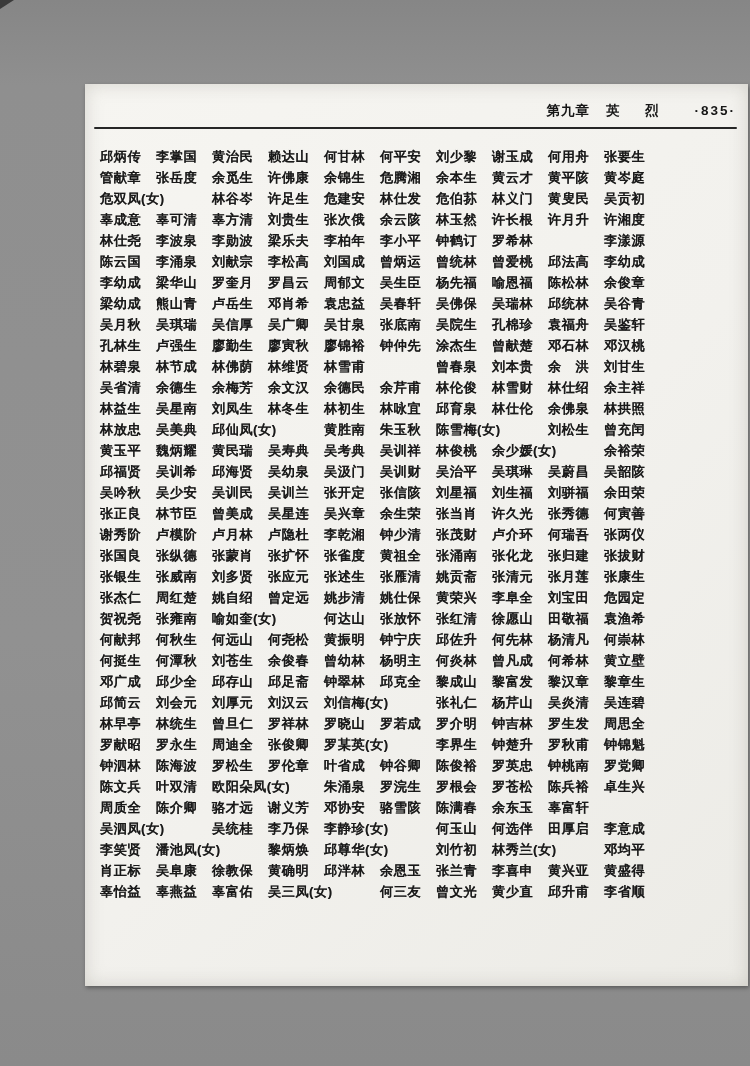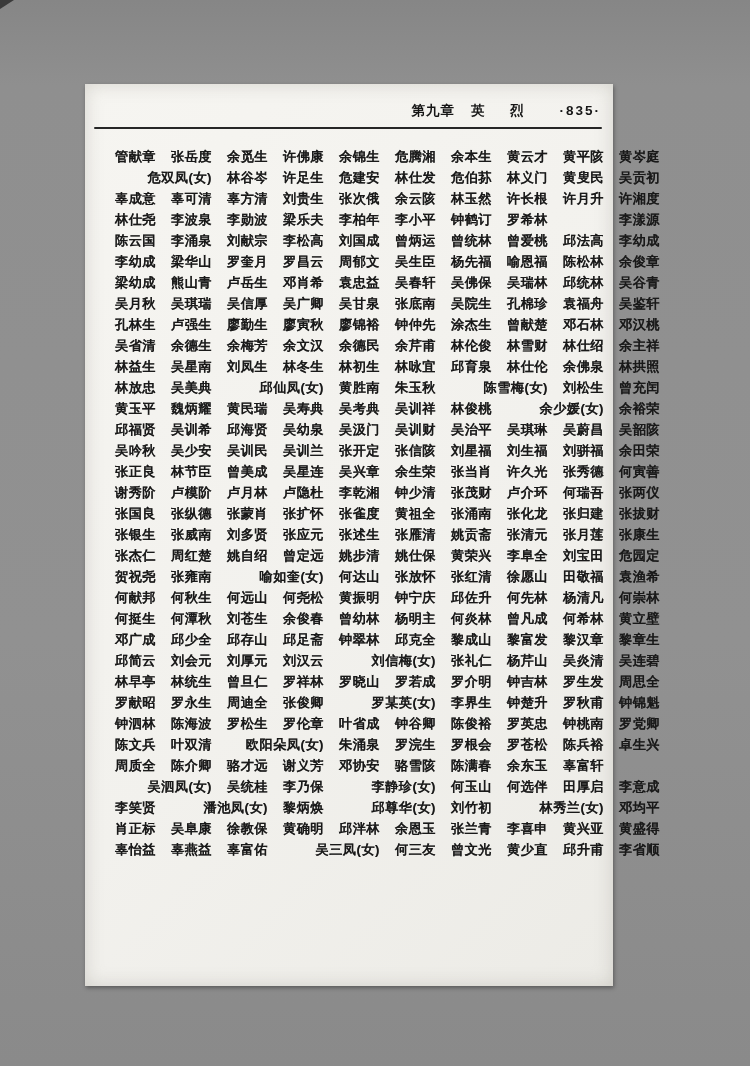--- a/index.html
+++ b/index.html
@@ -8,24 +8,23 @@
     background:linear-gradient(180deg,#868686 0%,#8f8f8f 8%,#919191 60%,#8a8a8a 100%);
     position:relative;overflow:hidden;
     font-family:"Liberation Sans","DejaVu Sans",sans-serif;
   }
   .corner-mark{
     position:absolute;left:0;top:0;width:14px;height:9px;
     background:#3a3a3a;
     clip-path:polygon(0 0,100% 0,0 100%);
   }
   .page{
-    position:absolute;left:85px;top:84px;width:528px;height:902px;
+    position:absolute;left:85px;top:84px;width:663px;height:902px;
     background:linear-gradient(135deg,#f6f5f1 0%,#f2f1ed 55%,#ecebe6 100%);
     box-shadow:inset 0 0 18px rgba(120,115,105,.25), 1px 2px 4px rgba(0,0,0,.35);
-    text-align:right;
   }
   .header{
     position:absolute;top:18px;right:12px;
     font-size:13.5px;font-weight:700;color:#161616;
     display:flex;align-items:baseline;white-space:nowrap;
   }
   .header .chapter{margin-right:16px;letter-spacing:1px;}
   .header .title{margin-right:30px;letter-spacing:6px;}
   .header .pageno{letter-spacing:2px;font-weight:700;}
   .rule{
@@ -53,20 +52,32 @@
 
 <div class="page">
   <div class="header">
     <span class="chapter">第九章</span>
     <span class="title">英　烈</span>
     <span class="pageno">·835·</span>
   </div>
   <div class="rule"></div>
   <div class="grid" id="name-grid">
       <div class="row">
+        <span class="cell">邱炳传</span>
+        <span class="cell">李掌国</span>
+        <span class="cell">黄治民</span>
+        <span class="cell">赖达山</span>
+        <span class="cell">何甘林</span>
+        <span class="cell">何平安</span>
+        <span class="cell">刘少黎</span>
+        <span class="cell">谢玉成</span>
+        <span class="cell">何用舟</span>
+        <span class="cell">张要生</span>
+      </div>
+      <div class="row">
         <span class="cell">管献章</span>
         <span class="cell">张岳度</span>
         <span class="cell">余觅生</span>
         <span class="cell">许佛康</span>
         <span class="cell">余锦生</span>
         <span class="cell">危腾湘</span>
         <span class="cell">余本生</span>
         <span class="cell">黄云才</span>
         <span class="cell">黄平陔</span>
         <span class="cell">黄岑庭</span>
@@ -160,20 +171,32 @@
         <span class="cell">廖勤生</span>
         <span class="cell">廖寅秋</span>
         <span class="cell">廖锦裕</span>
         <span class="cell">钟仲先</span>
         <span class="cell">涂杰生</span>
         <span class="cell">曾献楚</span>
         <span class="cell">邓石林</span>
         <span class="cell">邓汉桃</span>
       </div>
       <div class="row">
+        <span class="cell">林碧泉</span>
+        <span class="cell">林节成</span>
+        <span class="cell">林佛荫</span>
+        <span class="cell">林维贤</span>
+        <span class="cell">林雪甫</span>
+        <span class="cell blank"></span>
+        <span class="cell">曾春泉</span>
+        <span class="cell">刘本贵</span>
+        <span class="cell">余　洪</span>
+        <span class="cell">刘甘生</span>
+      </div>
+      <div class="row">
         <span class="cell">吴省清</span>
         <span class="cell">余德生</span>
         <span class="cell">余梅芳</span>
         <span class="cell">余文汉</span>
         <span class="cell">余德民</span>
         <span class="cell">余芹甫</span>
         <span class="cell">林伦俊</span>
         <span class="cell">林雪财</span>
         <span class="cell">林仕绍</span>
         <span class="cell">余主祥</span>
@@ -186,21 +209,21 @@
         <span class="cell">林初生</span>
         <span class="cell">林咏宜</span>
         <span class="cell">邱育泉</span>
         <span class="cell">林仕伦</span>
         <span class="cell">余佛泉</span>
         <span class="cell">林拱照</span>
       </div>
       <div class="row">
         <span class="cell">林放忠</span>
         <span class="cell">吴美典</span>
-        <span class="cell" style="grid-column: span 2; margin-left: 33px;">邱仙凤(女)</span>
+        <span class="cell" style="grid-column: span 2;">邱仙凤(女)</span>
         <span class="cell">黄胜南</span>
         <span class="cell">朱玉秋</span>
         <span class="cell" style="grid-column: span 2;">陈雪梅(女)</span>
         <span class="cell">刘松生</span>
         <span class="cell">曾充闰</span>
       </div>
       <div class="row">
         <span class="cell">黄玉平</span>
         <span class="cell">魏炳耀</span>
         <span class="cell">黄民瑞</span>

